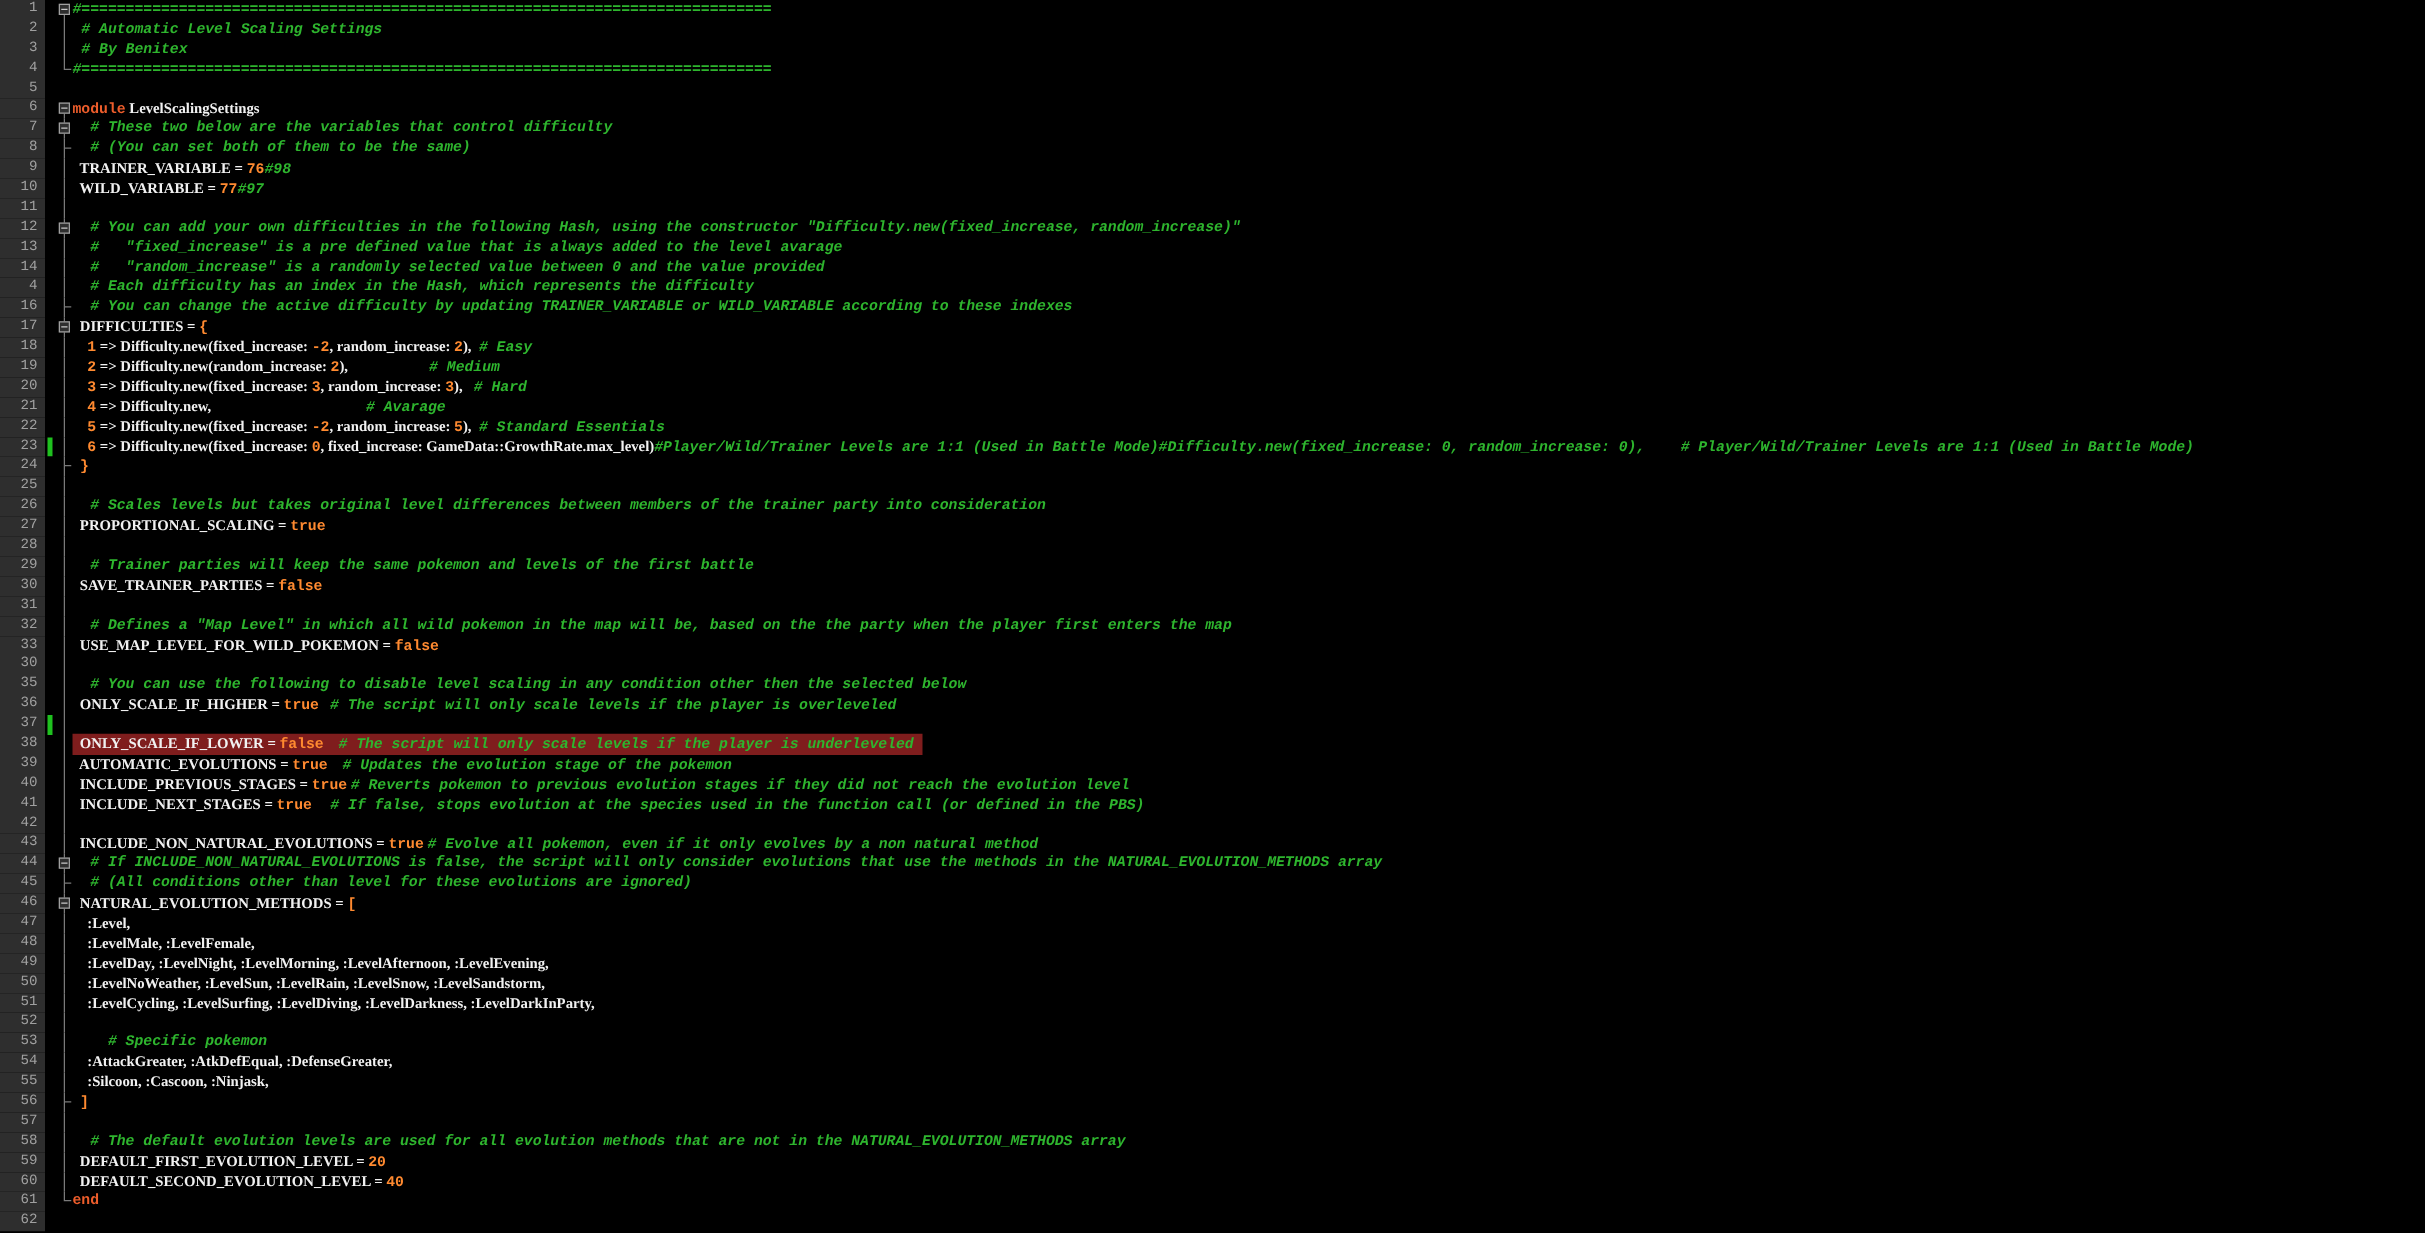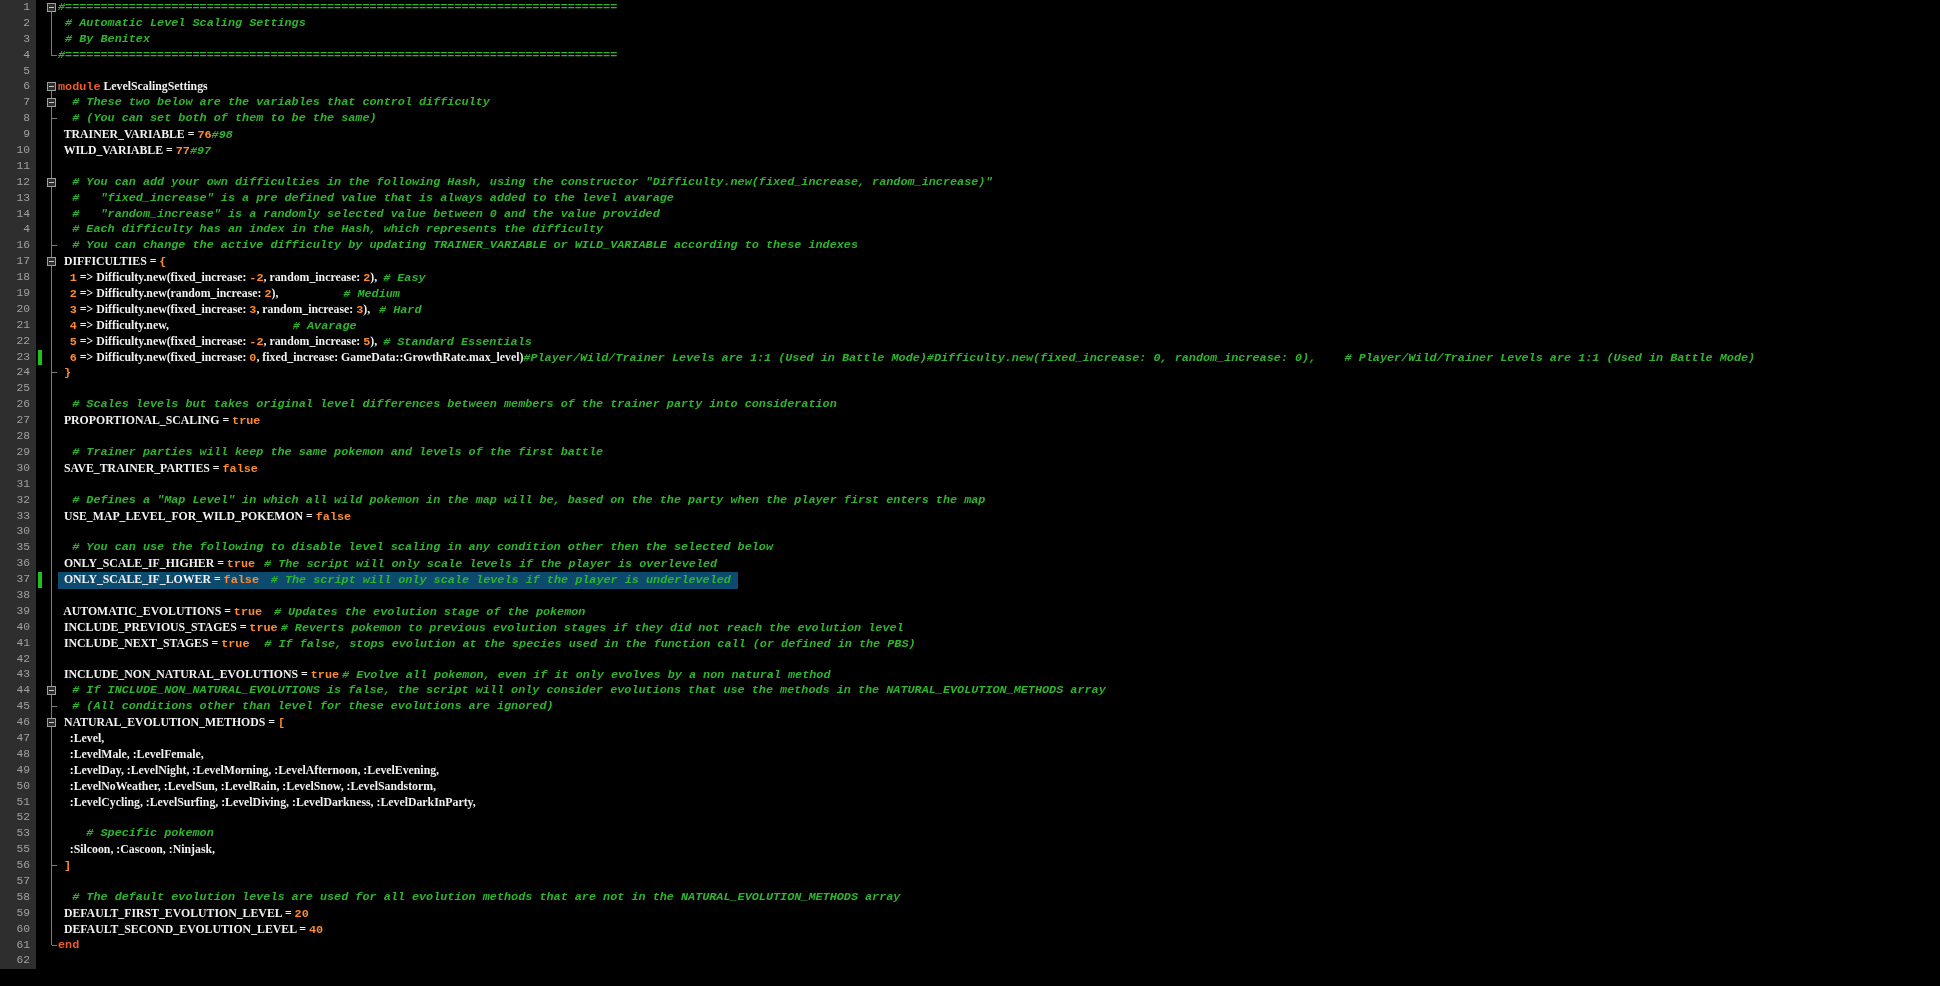--- a/index.html
+++ b/index.html
@@ -30,21 +30,21 @@
     position:absolute; left:7px; right:1px; top:7px; height:1px; background:#7a7a7a; display:block;
   }
   .f-box b {
     position:absolute; left:2px; top:3px; width:9px; height:9px;
     background:#2e2e2e; border:1px solid #9f9f9f; z-index:2; display:block;
   }
   .f-box b::after {
     content:""; position:absolute; left:1px; right:1px; top:3px; height:1px; background:#c9c9c9;
   }
   .code { flex:1 1 auto; color:#f1f1f1; white-space:pre; }
-  .hl { background:#0c4a6e; display:inline-block; padding-right:7px; }
+  .hl { background:#7f1d1d; display:inline-block; padding-right:7px;margin-top:15px; }
   .tk-g { color:#2eb52e; font-style:italic; }
   .tk-w { color:#f1f1f1;font-family:Liberation Serif, serif; }
   .tk-o { color:#ff8a30;text-align:center; }
   .tk-k { color:#ed5d2b; }
 </style>
 </head>
 <body>
 
 <div class="editor">
   <div id="lines">
@@ -94,20 +94,21 @@
       <div class="row"><div class="ln">44</div><div class="marker"></div><div class="fold f-line f-box"><b></b></div><div class="code"><span class="tk-g">  # If INCLUDE_NON_NATURAL_EVOLUTIONS is false, the script will only consider evolutions that use the methods in the NATURAL_EVOLUTION_METHODS array</span></div></div>
       <div class="row"><div class="ln">45</div><div class="marker"></div><div class="fold f-line f-stub"><i></i></div><div class="code"><span class="tk-g">  # (All conditions other than level for these evolutions are ignored)</span></div></div>
       <div class="row"><div class="ln">46</div><div class="marker"></div><div class="fold f-line f-box"><b></b></div><div class="code"><span class="tk-w">  NATURAL_EVOLUTION_METHODS = </span><span class="tk-o">[</span></div></div>
       <div class="row"><div class="ln">47</div><div class="marker"></div><div class="fold f-line"></div><div class="code"><span class="tk-w">    :Level,</span></div></div>
       <div class="row"><div class="ln">48</div><div class="marker"></div><div class="fold f-line"></div><div class="code"><span class="tk-w">    :LevelMale, :LevelFemale,</span></div></div>
       <div class="row"><div class="ln">49</div><div class="marker"></div><div class="fold f-line"></div><div class="code"><span class="tk-w">    :LevelDay, :LevelNight, :LevelMorning, :LevelAfternoon, :LevelEvening,</span></div></div>
       <div class="row"><div class="ln">50</div><div class="marker"></div><div class="fold f-line"></div><div class="code"><span class="tk-w">    :LevelNoWeather, :LevelSun, :LevelRain, :LevelSnow, :LevelSandstorm,</span></div></div>
       <div class="row"><div class="ln">51</div><div class="marker"></div><div class="fold f-line"></div><div class="code"><span class="tk-w">    :LevelCycling, :LevelSurfing, :LevelDiving, :LevelDarkness, :LevelDarkInParty,</span></div></div>
       <div class="row"><div class="ln">52</div><div class="marker"></div><div class="fold f-line"></div><div class="code"></div></div>
       <div class="row"><div class="ln">53</div><div class="marker"></div><div class="fold f-line"></div><div class="code"><span class="tk-g">    # Specific pokemon</span></div></div>
+      <div class="row"><div class="ln">54</div><div class="marker"></div><div class="fold f-line"></div><div class="code"><span class="tk-w">    :AttackGreater, :AtkDefEqual, :DefenseGreater,</span></div></div>
       <div class="row"><div class="ln">55</div><div class="marker"></div><div class="fold f-line"></div><div class="code"><span class="tk-w">    :Silcoon, :Cascoon, :Ninjask,</span></div></div>
       <div class="row"><div class="ln">56</div><div class="marker"></div><div class="fold f-line f-stub"><i></i></div><div class="code"><span class="tk-w">  </span><span class="tk-o">]</span></div></div>
       <div class="row"><div class="ln">57</div><div class="marker"></div><div class="fold f-line"></div><div class="code"></div></div>
       <div class="row"><div class="ln">58</div><div class="marker"></div><div class="fold f-line"></div><div class="code"><span class="tk-g">  # The default evolution levels are used for all evolution methods that are not in the NATURAL_EVOLUTION_METHODS array</span></div></div>
       <div class="row"><div class="ln">59</div><div class="marker"></div><div class="fold f-line"></div><div class="code"><span class="tk-w">  DEFAULT_FIRST_EVOLUTION_LEVEL = </span><span class="tk-o">20</span></div></div>
       <div class="row"><div class="ln">60</div><div class="marker"></div><div class="fold f-line"></div><div class="code"><span class="tk-w">  DEFAULT_SECOND_EVOLUTION_LEVEL = </span><span class="tk-o">40</span></div></div>
       <div class="row"><div class="ln">61</div><div class="marker"></div><div class="fold f-up f-stub"><i></i></div><div class="code"><span class="tk-k">end</span></div></div>
       <div class="row"><div class="ln">62</div><div class="marker"></div><div class="fold"></div><div class="code"></div></div>
     </div>
 </div>

